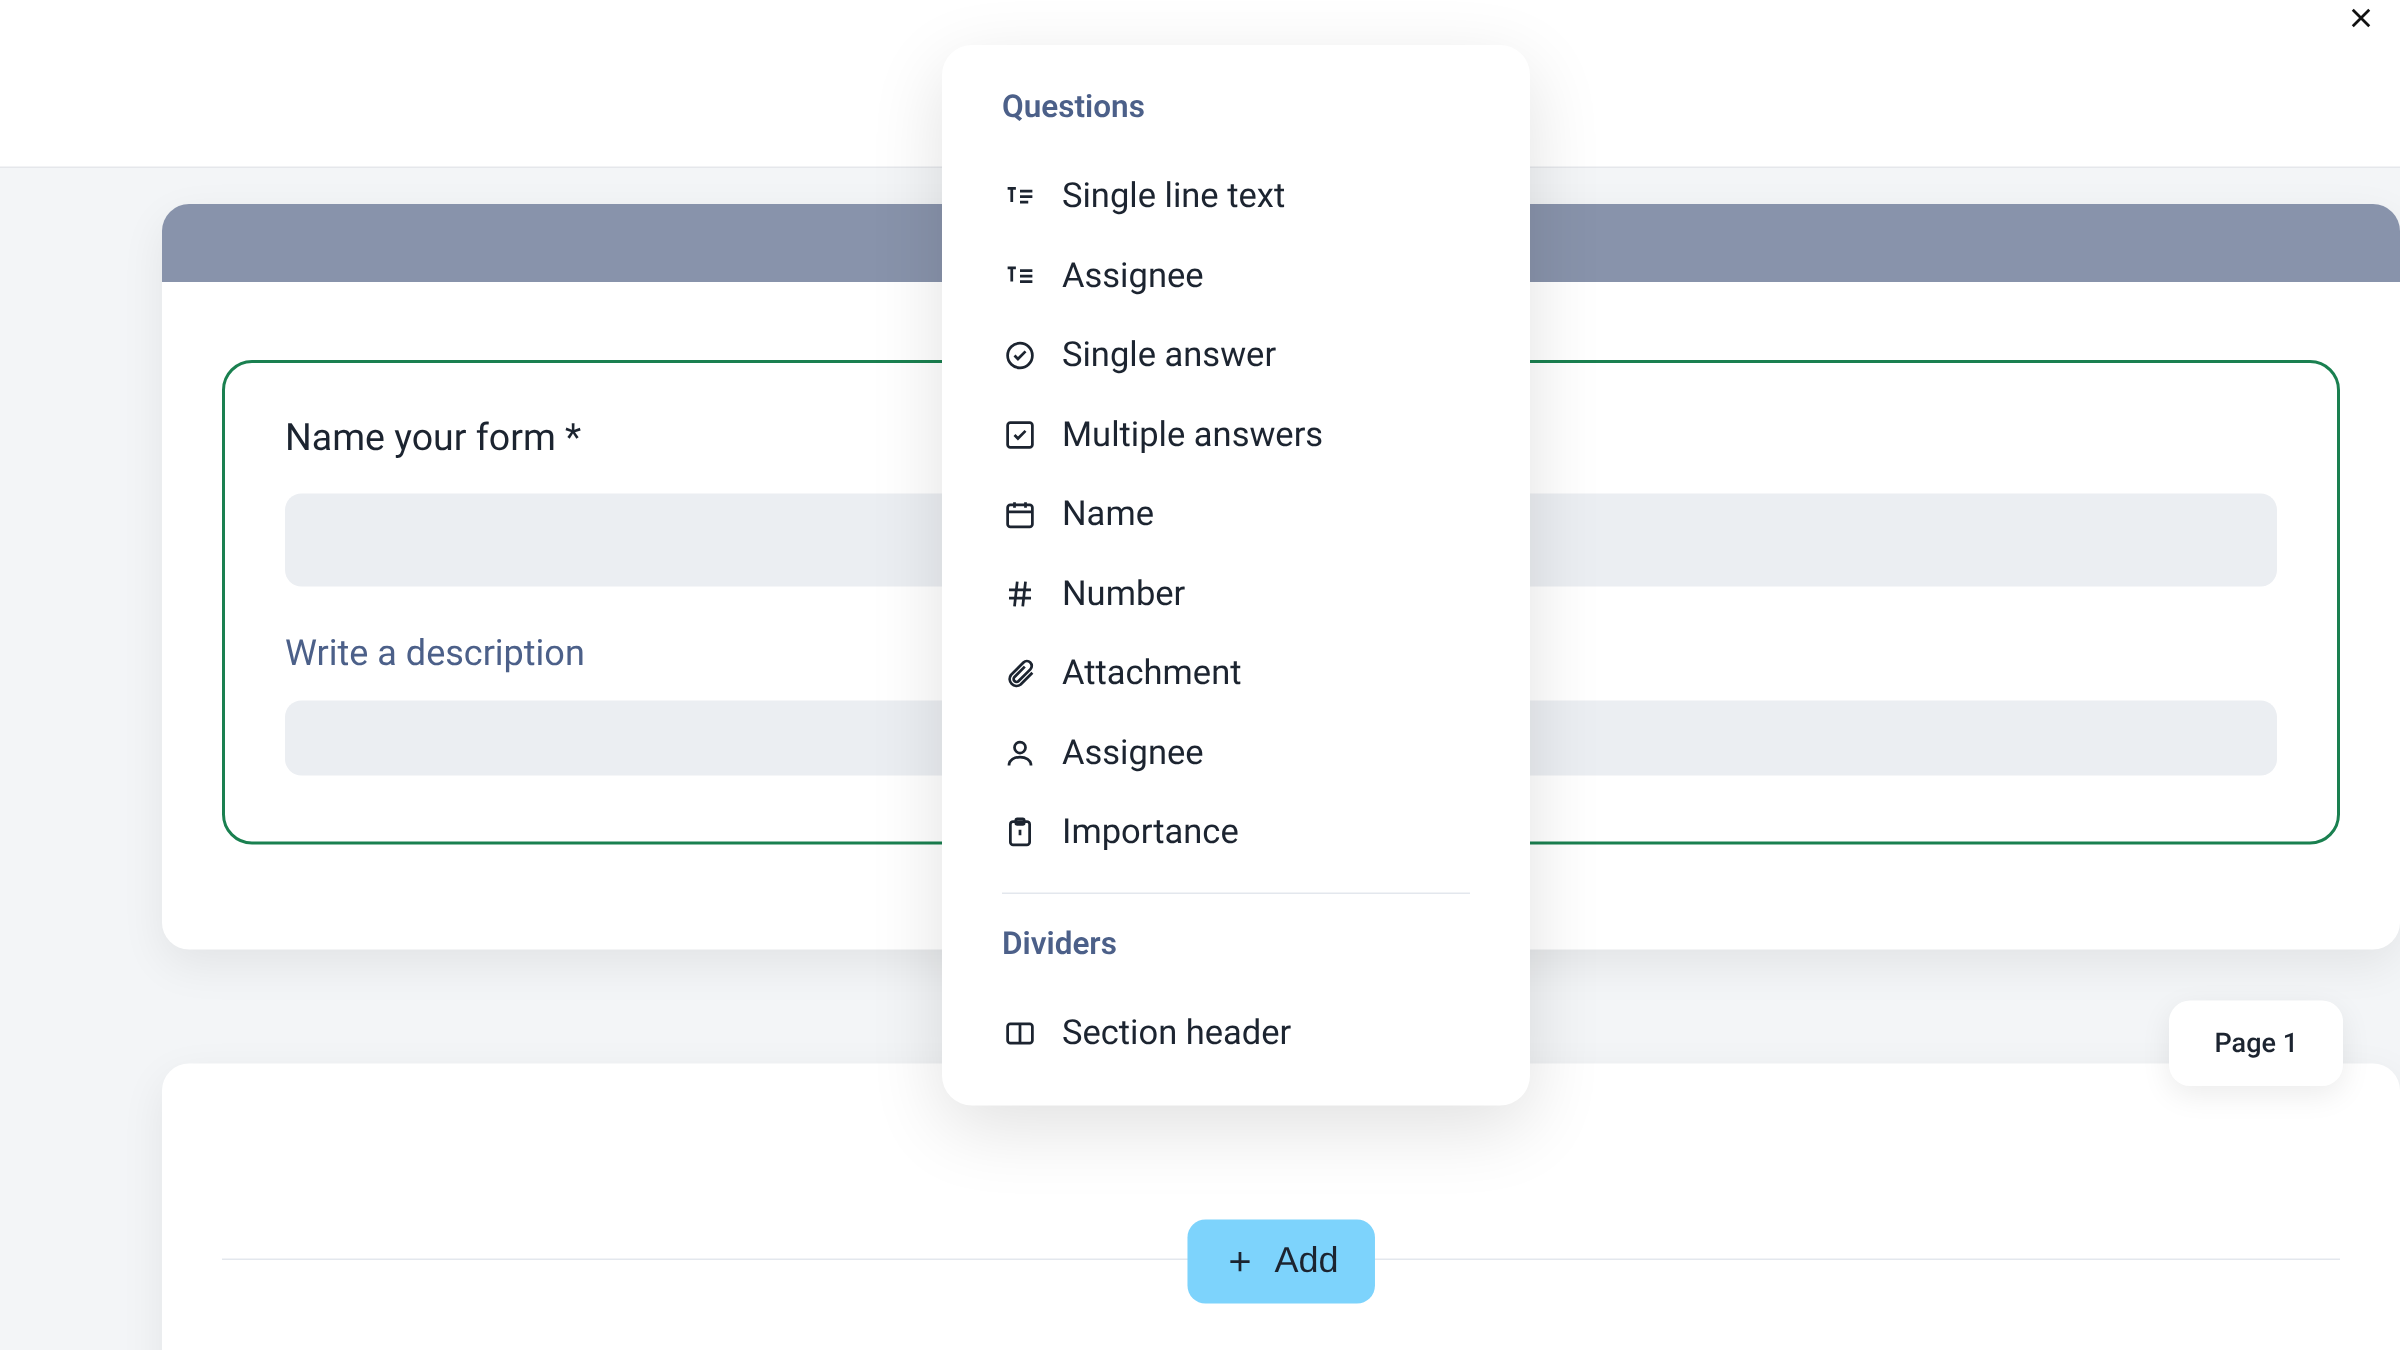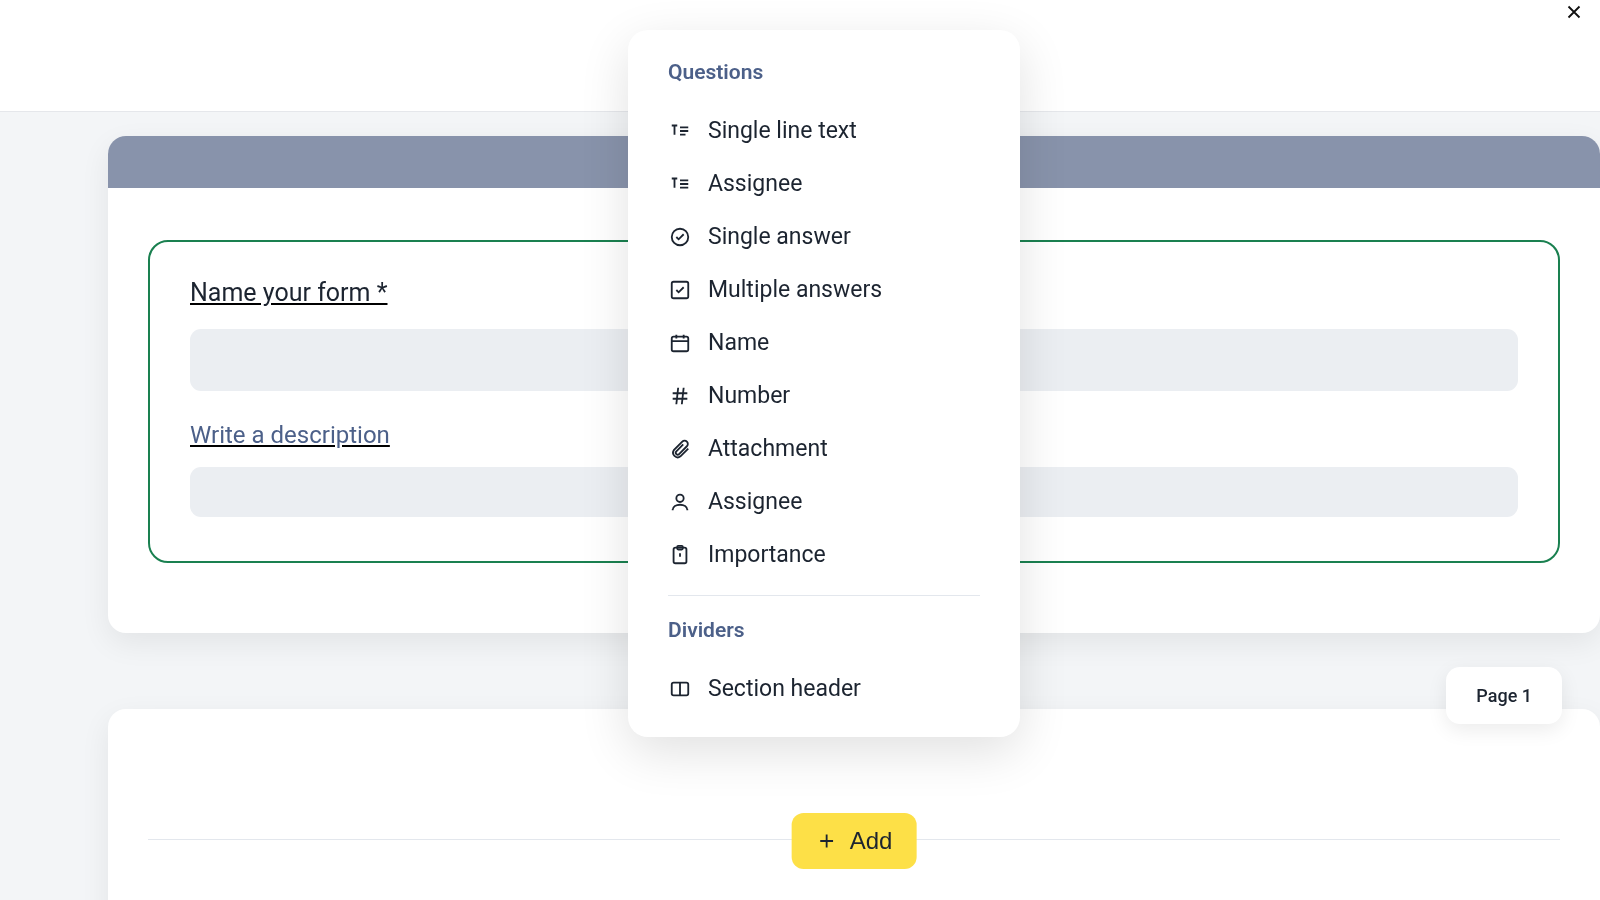--- a/index.html
+++ b/index.html
@@ -36,21 +36,20 @@
     height: calc(900px - 112px);
     position: relative;
   }
   .card {
     background: #fff;
     border-radius: 18px;
     margin: 0 0 0 108px;
     width: calc(100% - 108px);
     box-shadow: 0 10px 30px rgba(0,0,0,0.07);
     overflow: hidden;
-    text-decoration: underline;
   }
   .card-bar {
     height: 52px;
     background: #8893ab;
   }
   .card-body {
     padding: 52px 40px 70px 40px;
   }
   .form-box {
     border: 2.5px solid #1a8050;
@@ -108,21 +107,21 @@
     padding: 18px 30px;
     font-size: 18px;
     font-weight: 550;
     color: #1c2430;
   }
   .add-button {
     position: absolute;
     left: 50%;
     transform: translateX(-50%);
     top: 104px;
-    background: #fde047;
+    background: #7dd3fc;
     border: none;
     border-radius: 12px;
     padding: 14px 24px;
     font-size: 24px;
     color: #1c2430;
     display: flex;
     align-items: center;
     gap: 12px;
     cursor: pointer;
   }

